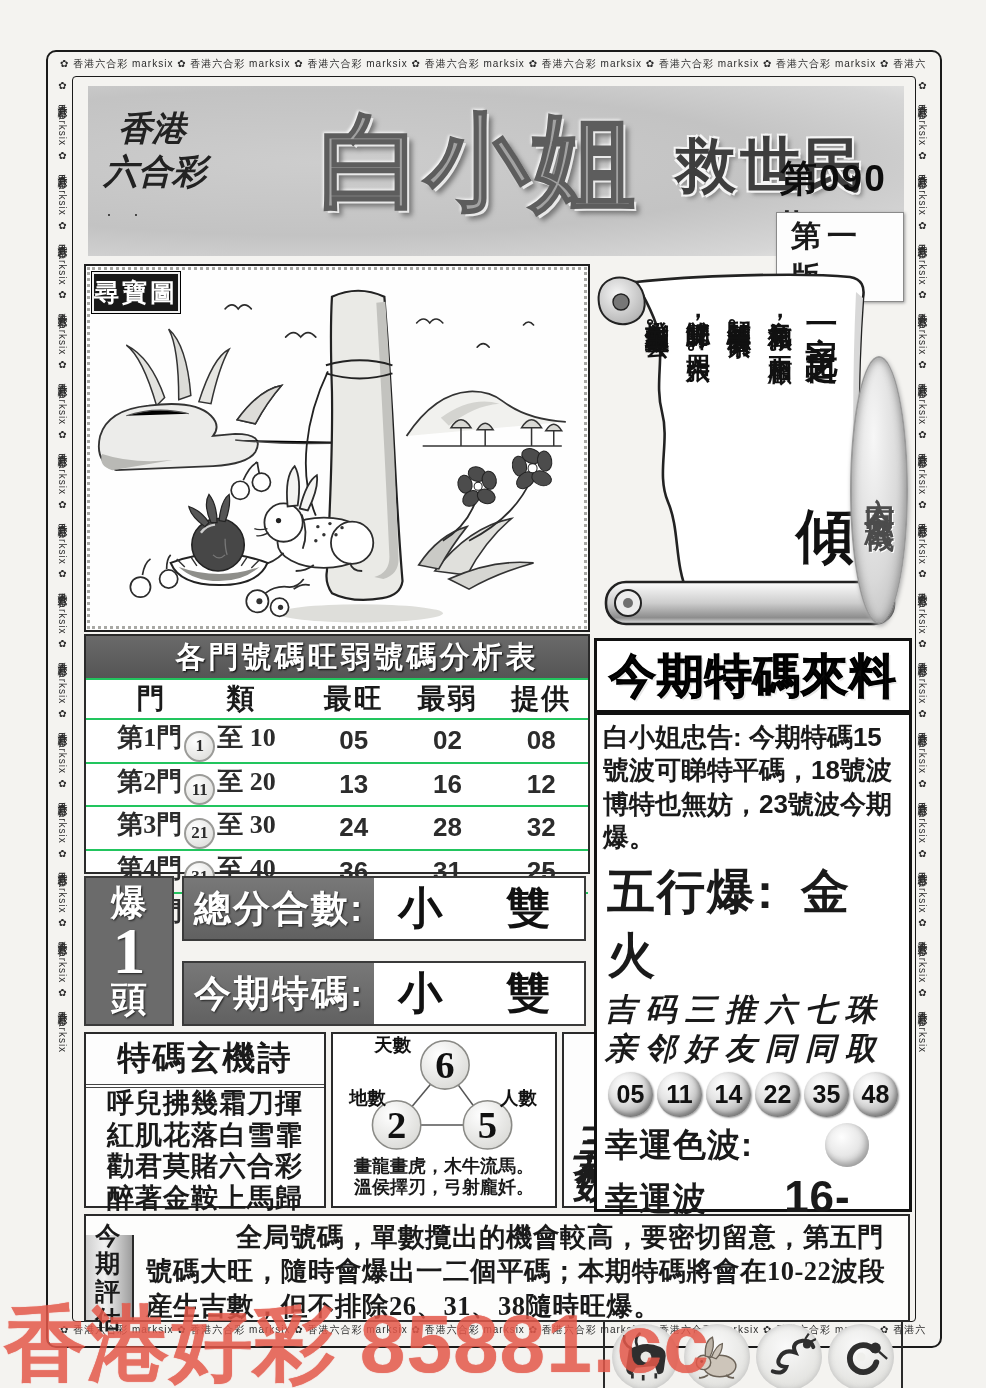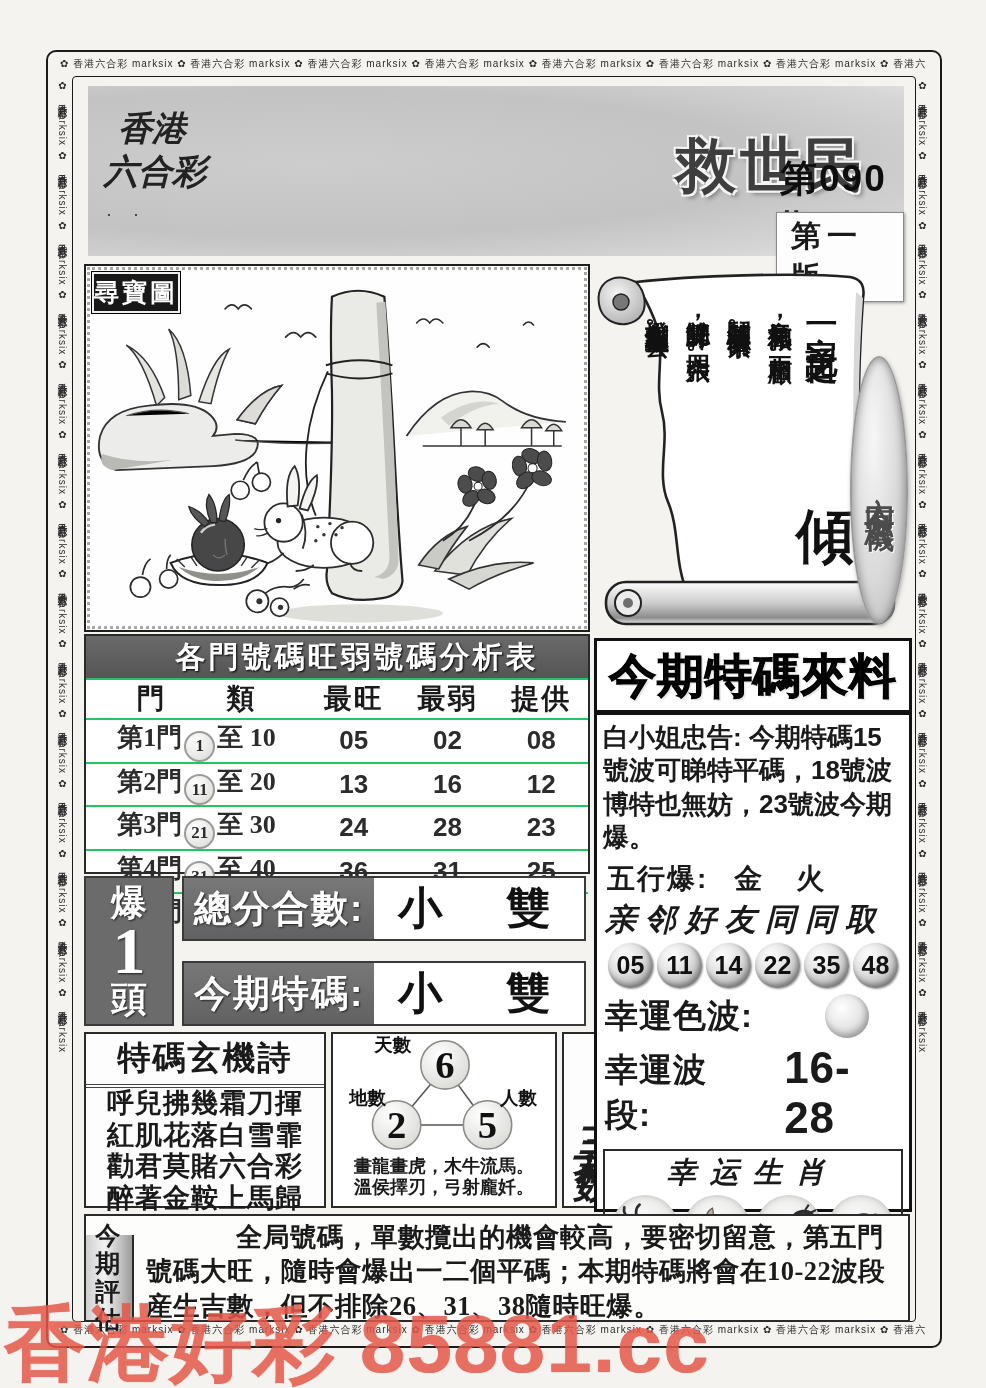--- a/index.html
+++ b/index.html
@@ -96,21 +96,21 @@
   .sanyuan-text{writing-mode:vertical-rl;font-family:"DejaVu Serif",serif;font-style:italic;font-weight:700;
      font-size:40px;letter-spacing:12px;color:#1c1c1c;}
 
   
   .special{left:594px;top:638px;width:312px;height:568px;border:3px solid #111;background:#fff;
      display:flex;flex-direction:column;}
   .sp-title{font-size:47px;font-weight:900;text-align:center;letter-spacing:1px;padding:4px 0 2px;
      color:#0c0c0c;text-shadow:2px 2px 0 #e8e8e8;-webkit-text-stroke:1px #000;
      border-bottom:5px solid #111;}
   .sp-advice{font-size:26px;font-weight:800;line-height:1.28;padding:6px 6px 2px;letter-spacing:0;}
-  .sp-wuxing{font-size:28px;font-weight:900;padding:4px 10px 0;letter-spacing:2px;}
+  .sp-wuxing{font-size:48px;font-weight:900;padding:4px 10px 0;letter-spacing:2px;}
   .sp-wuxing .val{margin-left:26px;letter-spacing:34px;font-family:"Liberation Serif",serif;}
   .sp-cursive{font-family:"DejaVu Serif",serif;font-style:italic;font-weight:700;font-size:31px;
      letter-spacing:9px;line-height:1.12;padding:4px 2px 0 8px;white-space:nowrap;}
   .sp-balls{display:flex;gap:4px;padding:6px 4px 2px;justify-content:center;}
   .ball{width:45px;height:45px;border-radius:50%;
      background:radial-gradient(circle at 35% 28%,#ffffff 0%,#e2e2e2 40%,#aaaaaa 80%,#8d8d8d 100%);
      box-shadow:inset -2px -3px 5px #777,1px 1px 2px #999;
      display:flex;align-items:center;justify-content:center;font-size:25px;font-weight:900;color:#111;}
   .sp-row{display:flex;align-items:center;padding:4px 8px 0;gap:32px;}
   .sp-row .lbl{font-size:33px;font-weight:900;letter-spacing:1px;}
@@ -148,20 +148,21 @@
   <div class="abs bstrip h bot">✿ 香港六合彩  marksix ✿ 香港六合彩  marksix ✿ 香港六合彩  marksix ✿ 香港六合彩  marksix ✿ 香港六合彩  marksix ✿ 香港六合彩  marksix ✿ 香港六合彩  marksix ✿ 香港六合彩  marksix ✿ 香港六合彩  marksix ✿ 香港六合彩  marksix </div>
   <div class="abs bstrip v lft">✿ 香港六合彩  marksix ✿ 香港六合彩  marksix ✿ 香港六合彩  marksix ✿ 香港六合彩  marksix ✿ 香港六合彩  marksix ✿ 香港六合彩  marksix ✿ 香港六合彩  marksix ✿ 香港六合彩  marksix ✿ 香港六合彩  marksix ✿ 香港六合彩  marksix ✿ 香港六合彩  marksix ✿ 香港六合彩  marksix ✿ 香港六合彩  marksix ✿ 香港六合彩  marksix </div>
   <div class="abs bstrip v rgt">✿ 香港六合彩  marksix ✿ 香港六合彩  marksix ✿ 香港六合彩  marksix ✿ 香港六合彩  marksix ✿ 香港六合彩  marksix ✿ 香港六合彩  marksix ✿ 香港六合彩  marksix ✿ 香港六合彩  marksix ✿ 香港六合彩  marksix ✿ 香港六合彩  marksix ✿ 香港六合彩  marksix ✿ 香港六合彩  marksix ✿ 香港六合彩  marksix ✿ 香港六合彩  marksix </div>
 
   <div class="abs header">
     <div class="abs brand">
       <div>香港</div>
       <div class="b2">六合彩</div>
     </div>
     <div class="abs brand-dots">· ·</div>
+    <div class="abs big-title">白小姐</div>
     <div class="abs sub-title">救世民</div>
     <div class="abs issue">第090期</div>
     <div class="abs edition">第一版</div>
   </div>
 
   <div class="abs map-box">
     <svg class="abs map-svg" viewBox="0 0 498 360">
       <g stroke="#2c2c2c" stroke-width="1.6" fill="none" stroke-linecap="round">
         <path d="M138 42 q7 -8 13 0 q6 -8 13 0"></path>
         <path d="M198 70 q8 -9 15 0 q7 -9 15 0"></path>
@@ -343,21 +344,21 @@
       <tr>
         <td class="doorcell"><span>第2門</span><span class="circ">11</span><span>至</span> <span>20</span></td>
         <td>13</td>
         <td>16</td>
         <td>12</td>
       </tr>
       <tr>
         <td class="doorcell"><span>第3門</span><span class="circ">21</span><span>至</span> <span>30</span></td>
         <td>24</td>
         <td>28</td>
-        <td>23</td>
+        <td>32</td>
       </tr>
       <tr>
         <td class="doorcell"><span>第4門</span><span class="circ">31</span><span>至</span> <span>40</span></td>
         <td>36</td>
         <td>31</td>
         <td>25</td>
       </tr>
       <tr>
         <td class="doorcell"><span>第5門</span><span class="circ">41</span><span>至</span> <span>49</span></td>
         <td>46</td>
@@ -423,20 +424,21 @@
       <div class="sanyuan-text">三元神数</div>
     </div>
   </div>
 
   <div class="abs special">
     <div class="sp-title">今期特碼來料</div>
     <div class="sp-advice">白小姐忠告: 今期特碼15號波可睇特平碼，18號波博特也無妨，23號波今期爆。</div>
     <div class="sp-wuxing">
       <span>五行爆:</span><span class="val">金火</span>
     </div>
+    <div class="sp-cursive">吉码三推六七珠</div>
     <div class="sp-cursive">亲邻好友同同取</div>
     <div class="sp-balls">
       <span class="ball">05</span>
       <span class="ball">11</span>
       <span class="ball">14</span>
       <span class="ball">22</span>
       <span class="ball">35</span>
       <span class="ball">48</span>
     </div>
     <div class="sp-row">

